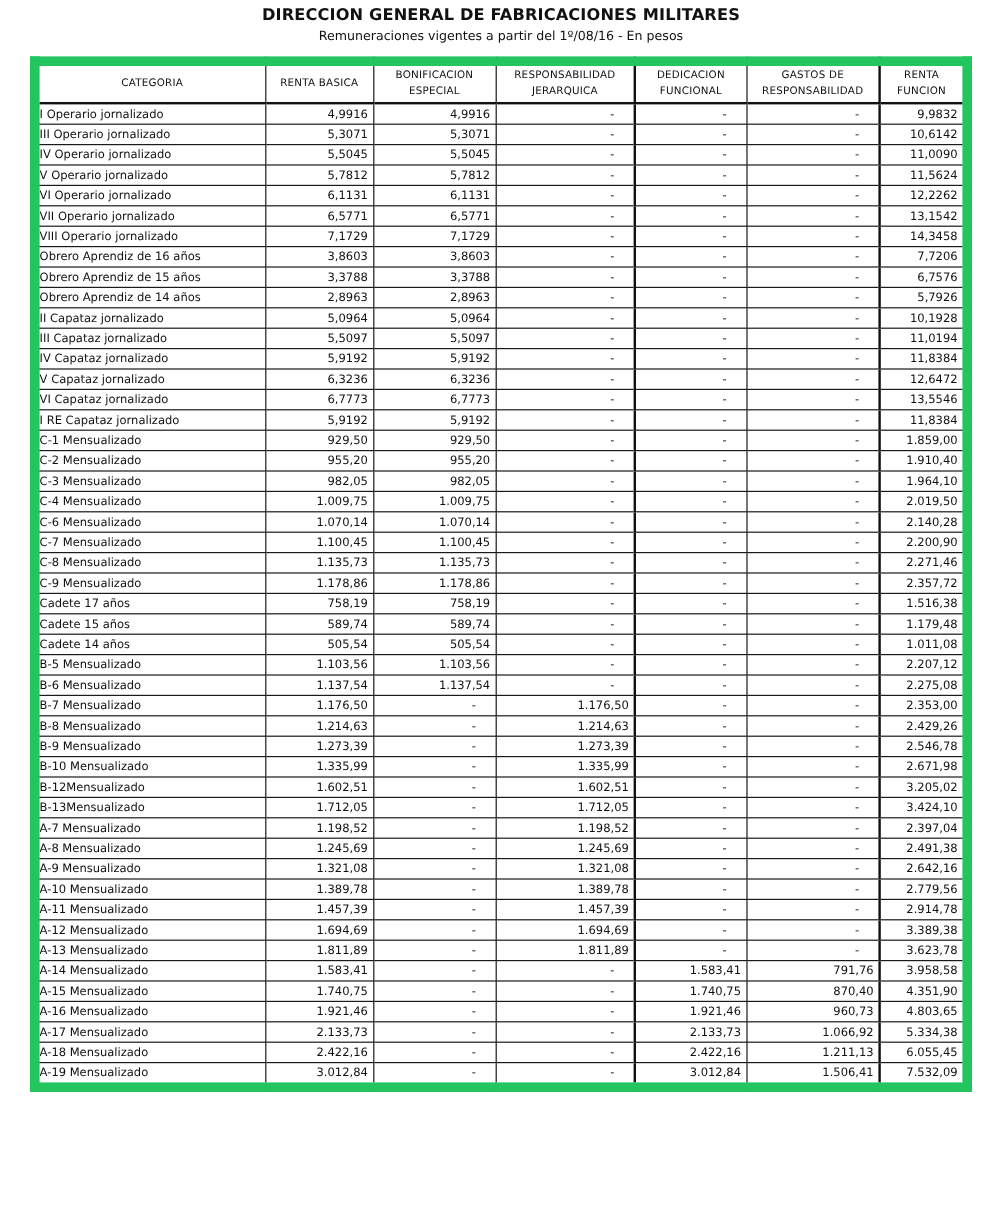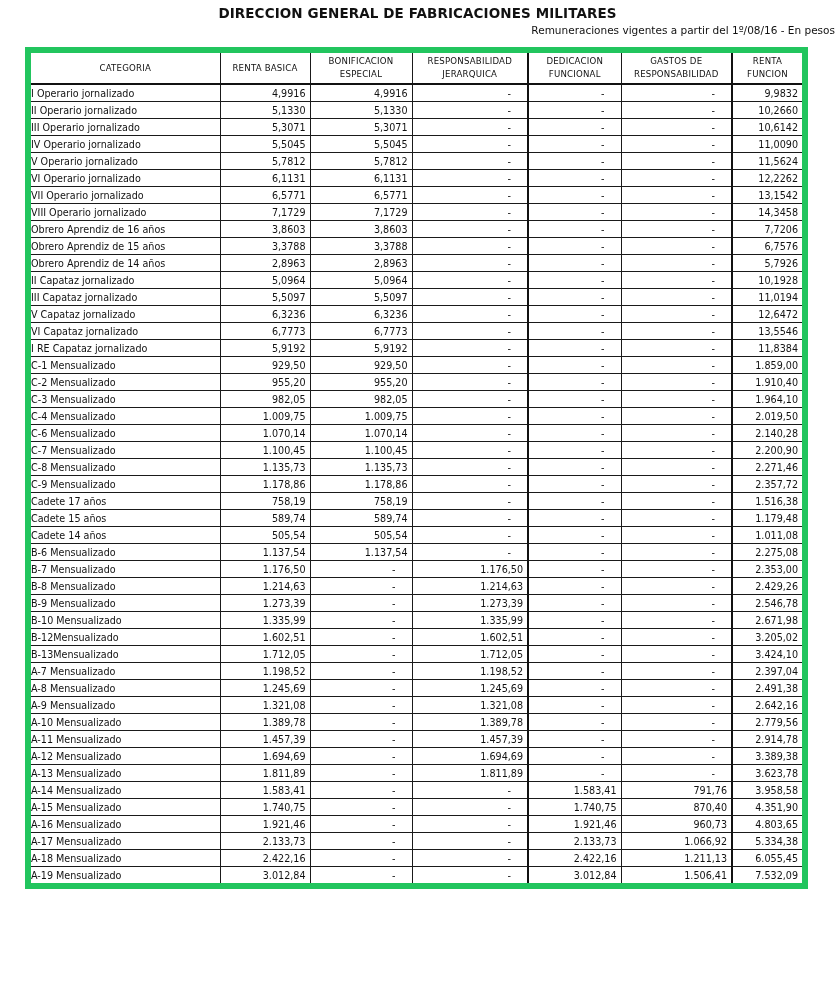--- a/index.html
+++ b/index.html
@@ -1,34 +1,34 @@
 <!DOCTYPE html>
 <html><head>
 <meta charset="utf-8">
 <style>
   html, body { margin: 0; padding: 0; background: #ffffff; }
   body { width: 835px; height: 1006px; position: relative; overflow: hidden;
          font-family: "Liberation Sans", sans-serif; color: #111; }
   .title { position: absolute; top: 5px; left: 0; width: 835px; text-align: center;
            font-family: "DejaVu Sans", sans-serif; font-weight: bold; font-size: 13.5px;
            letter-spacing: 0.1px; }
-  .subtitle { position: absolute; top: 24px; left: 0; width: 835px; text-align: right;
+  .subtitle { position: absolute; top: 24px; left: 0; width: 835px; text-align: center;
               font-family: "DejaVu Sans", sans-serif; font-size: 10.5px; }
   table { position: absolute; top: 47px; left: 25px; width: 777px;
           border-collapse: collapse; table-layout: fixed;
           font-family: "DejaVu Sans", sans-serif; font-size: 9.6px; }
   th, td { border: 1px solid #1a1a1a; padding: 0 3px; overflow: hidden; white-space: nowrap; }
   th { height: 30px; font-weight: normal; font-size: 8.6px; text-align: center; line-height: 13px;
        letter-spacing: 0.2px; }
   th.thick { border-bottom: 2px solid #111; }
   td { height: 16px; line-height: 15px; }
   td.cat { text-align: left; padding-left: 0; }
   td.num { text-align: right; padding-right: 4px; }
   td.dash { text-align: right; padding-right: 16px; }
-  table { border: 6px solid #22c55e; }
+  table { border: 8px solid #22c55e; }
   col.c1 { width: 192px; } col.c2 { width: 90px; } col.c3 { width: 102px; }
   col.c4 { width: 116px; } col.c5 { width: 93px; } col.c6 { width: 111px; } col.c7 { width: 73px; }
   .vthick { border-left: 2px solid #111; }
 </style>
 </head>
 <body>
 
 <div class="title">DIRECCION GENERAL DE FABRICACIONES MILITARES</div>
 <div class="subtitle">Remuneraciones vigentes a partir del 1º/08/16 - En pesos</div>
 
@@ -76,29 +76,20 @@
       <tr>
         <td class="cat">I Operario jornalizado</td>
         <td class="num">4,9916</td>
         <td class="num">4,9916</td>
         <td class="dash">-</td>
         <td class="dash vthick">-</td>
         <td class="dash">-</td>
         <td class="num vthick">9,9832</td>
       </tr>
       <tr>
-        <td class="cat">II Operario jornalizado</td>
-        <td class="num">5,1330</td>
-        <td class="num">5,1330</td>
-        <td class="dash">-</td>
-        <td class="dash vthick">-</td>
-        <td class="dash">-</td>
-        <td class="num vthick">10,2660</td>
-      </tr>
-      <tr>
         <td class="cat">III Operario jornalizado</td>
         <td class="num">5,3071</td>
         <td class="num">5,3071</td>
         <td class="dash">-</td>
         <td class="dash vthick">-</td>
         <td class="dash">-</td>
         <td class="num vthick">10,6142</td>
       </tr>
       <tr>
         <td class="cat">IV Operario jornalizado</td>
@@ -184,20 +175,29 @@
       <tr>
         <td class="cat">III Capataz jornalizado</td>
         <td class="num">5,5097</td>
         <td class="num">5,5097</td>
         <td class="dash">-</td>
         <td class="dash vthick">-</td>
         <td class="dash">-</td>
         <td class="num vthick">11,0194</td>
       </tr>
       <tr>
+        <td class="cat">IV Capataz jornalizado</td>
+        <td class="num">5,9192</td>
+        <td class="num">5,9192</td>
+        <td class="dash">-</td>
+        <td class="dash vthick">-</td>
+        <td class="dash">-</td>
+        <td class="num vthick">11,8384</td>
+      </tr>
+      <tr>
         <td class="cat">V Capataz jornalizado</td>
         <td class="num">6,3236</td>
         <td class="num">6,3236</td>
         <td class="dash">-</td>
         <td class="dash vthick">-</td>
         <td class="dash">-</td>
         <td class="num vthick">12,6472</td>
       </tr>
       <tr>
         <td class="cat">VI Capataz jornalizado</td>
@@ -308,20 +308,29 @@
         <td class="num vthick">1.179,48</td>
       </tr>
       <tr>
         <td class="cat">Cadete 14 años</td>
         <td class="num">505,54</td>
         <td class="num">505,54</td>
         <td class="dash">-</td>
         <td class="dash vthick">-</td>
         <td class="dash">-</td>
         <td class="num vthick">1.011,08</td>
+      </tr>
+      <tr>
+        <td class="cat">B-5 Mensualizado</td>
+        <td class="num">1.103,56</td>
+        <td class="num">1.103,56</td>
+        <td class="dash">-</td>
+        <td class="dash vthick">-</td>
+        <td class="dash">-</td>
+        <td class="num vthick">2.207,12</td>
       </tr>
       <tr>
         <td class="cat">B-6 Mensualizado</td>
         <td class="num">1.137,54</td>
         <td class="num">1.137,54</td>
         <td class="dash">-</td>
         <td class="dash vthick">-</td>
         <td class="dash">-</td>
         <td class="num vthick">2.275,08</td>
       </tr>

